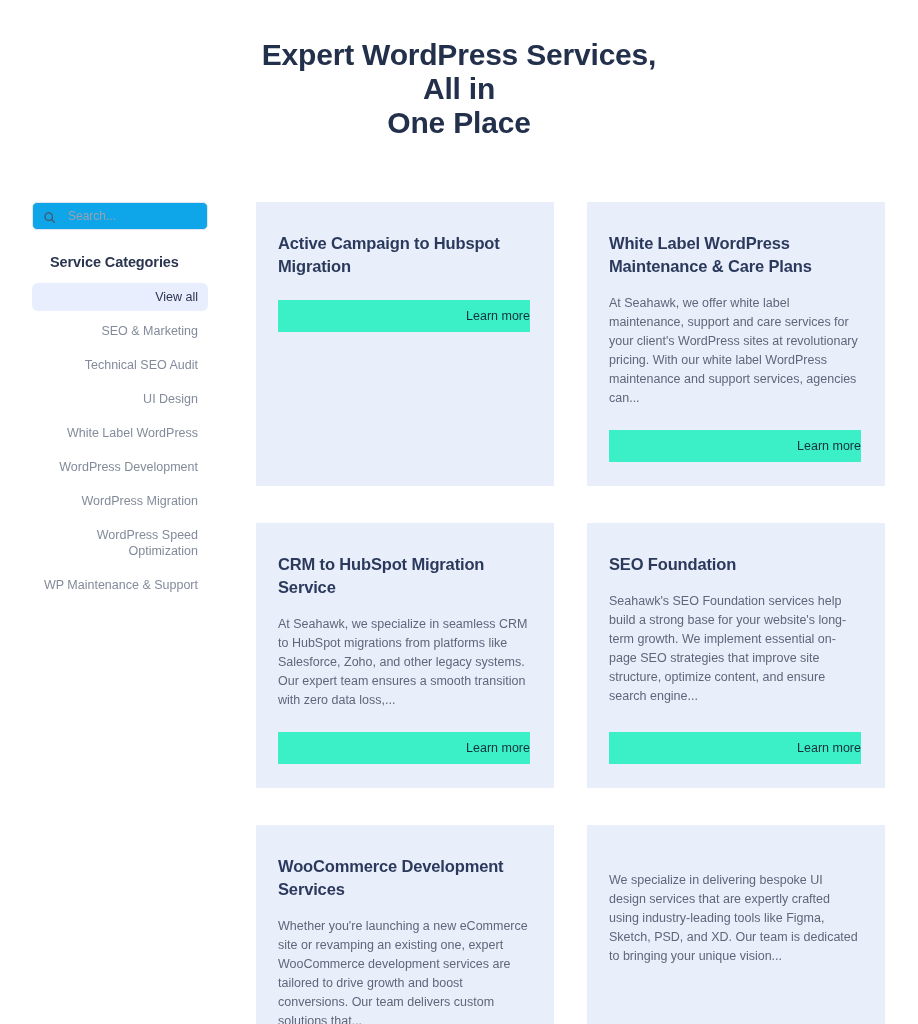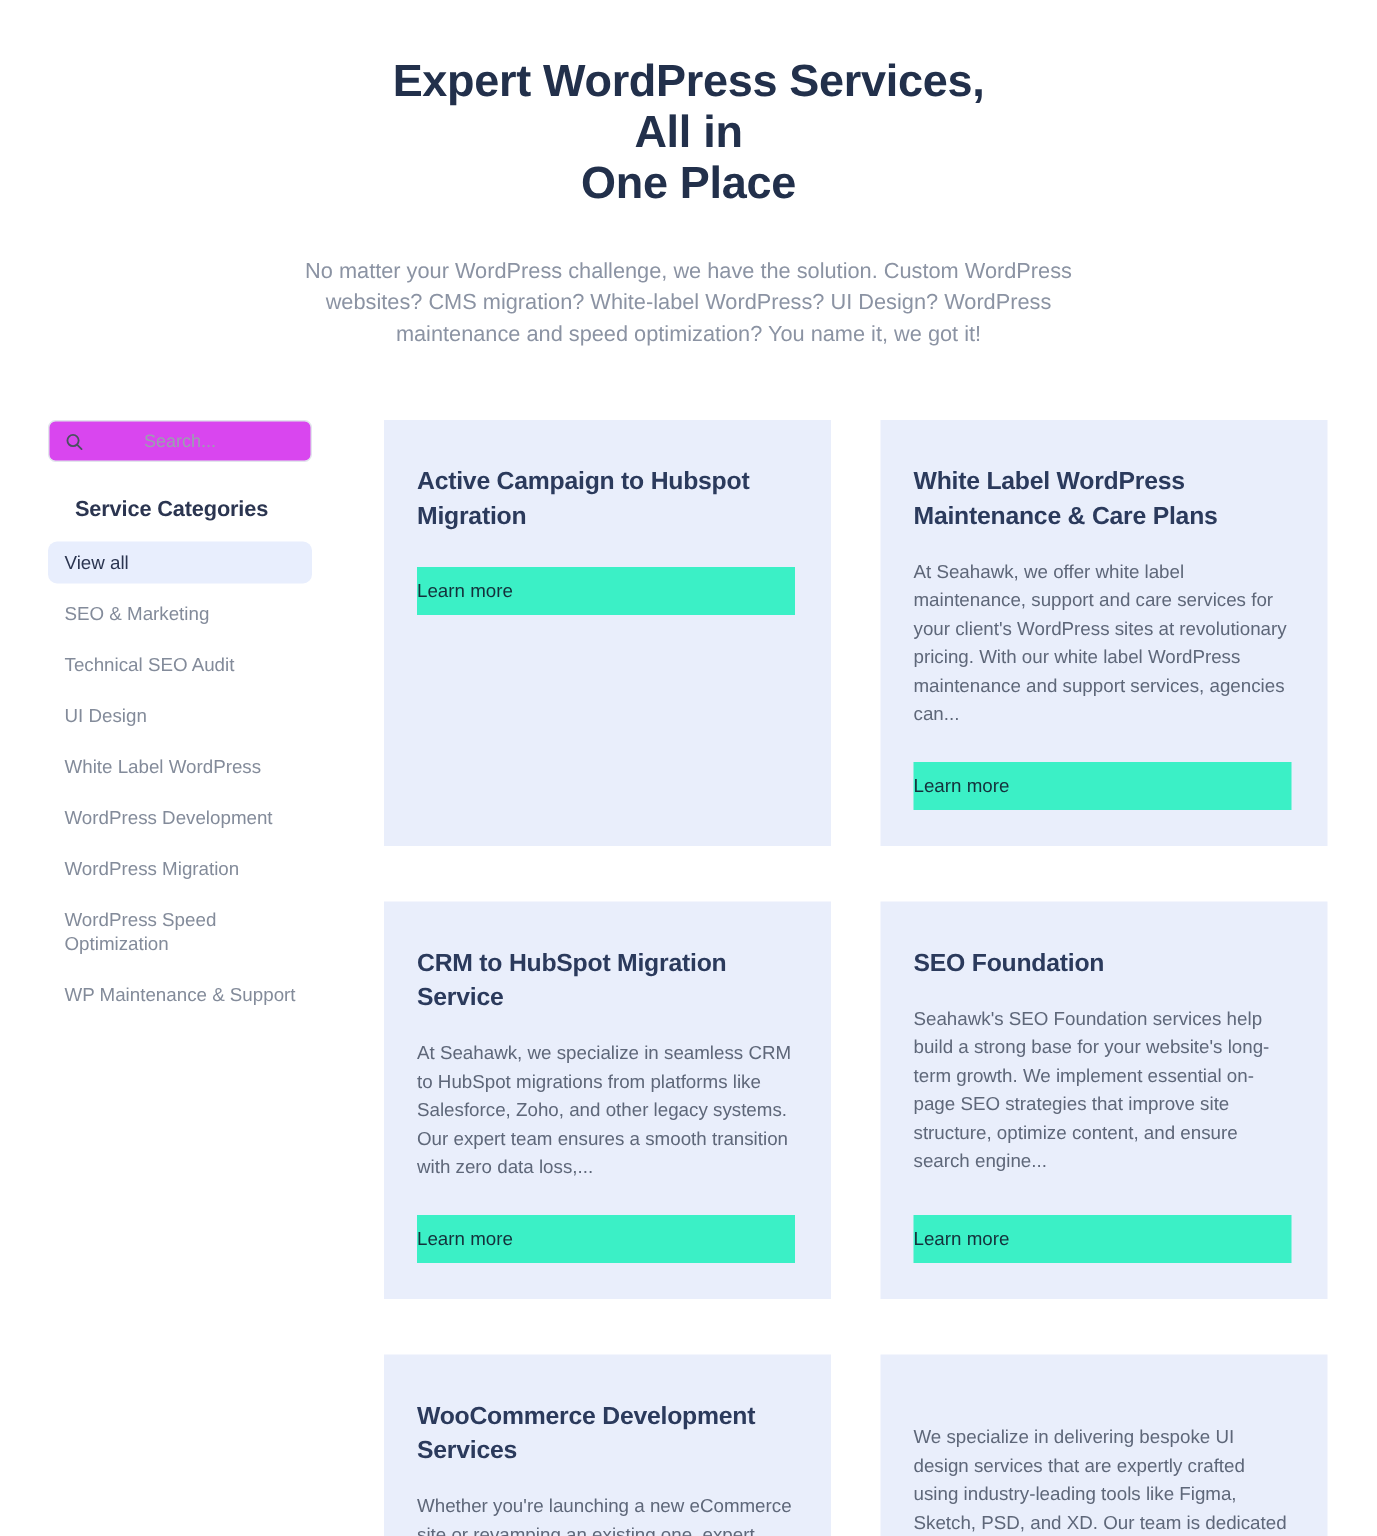--- a/index.html
+++ b/index.html
@@ -52,23 +52,22 @@
     width: 176px;
     flex: 0 0 176px;
     padding-top: 0;
   }
   .search-box {
     display: flex;
     align-items: center;
     height: 28px;
     border: 1px solid #e2e5ec;
     border-radius: 5px;
-    background: #d946ef;
+    background: #0ea5e9;
     padding: 0 8px 0 10px;
-    gap: 28px;
   }
   .search-icon {
     width: 13px;
     height: 13px;
     flex: 0 0 13px;
     display: block;
     color: #4a5160;
   }
   .search-input {
     border: 0;
@@ -97,20 +96,21 @@
   }
   .cat-item {
     display: block;
     font-size: 12.5px;
     line-height: 16px;
     color: #838b9a;
     padding: 6px 10px 6px 11px;
     border-radius: 6px;
     margin-bottom: 6px;
     cursor: pointer;
+    text-align: right;
   }
   .cat-item.active {
     background: #e8eefd;
     color: #2b3550;
   }
 
   
   .grid {
     flex: 1;
     margin-left: 48px;
@@ -139,21 +139,21 @@
     line-height: 19px;
     color: #5e6779;
     flex: 1;
   }
   .learn-btn {
     margin-top: 22px;
     display: block;
     width: 100%;
     height: 32px;
     line-height: 32px;
-    text-align: left;
+    text-align: right;
     background: #3bf0c6;
     color: #14303b;
     border: 0;
     font-family: "Liberation Sans", sans-serif;
     font-size: 12.5px;
     font-weight: 500;
     cursor: pointer;
     padding: 0;
   }
 
@@ -161,21 +161,20 @@
   .card.row1 { min-height: 234px; }
   .card.row2 { min-height: 232px; }
   .card.row3 { min-height: 234px; }
 </style>
 </head>
 <body>
 
 <header class="hero">
   <h1 class="hero-title">Expert WordPress Services, All in
 One Place</h1>
-  <p class="hero-sub">No matter your WordPress challenge, we have the solution. Custom WordPress websites? CMS migration? White-label WordPress? UI Design? WordPress maintenance and speed optimization? You name it, we got it!</p>
 </header>
 
 <div class="layout">
 
   <aside class="sidebar">
 
     <div class="search-box">
       <span class="search-icon">
         <svg viewBox="0 0 16 16" width="13" height="13" fill="none" stroke="currentColor" stroke-width="1.5" stroke-linecap="round" stroke-linejoin="round">
           <circle cx="7" cy="7" r="4.6"></circle>

